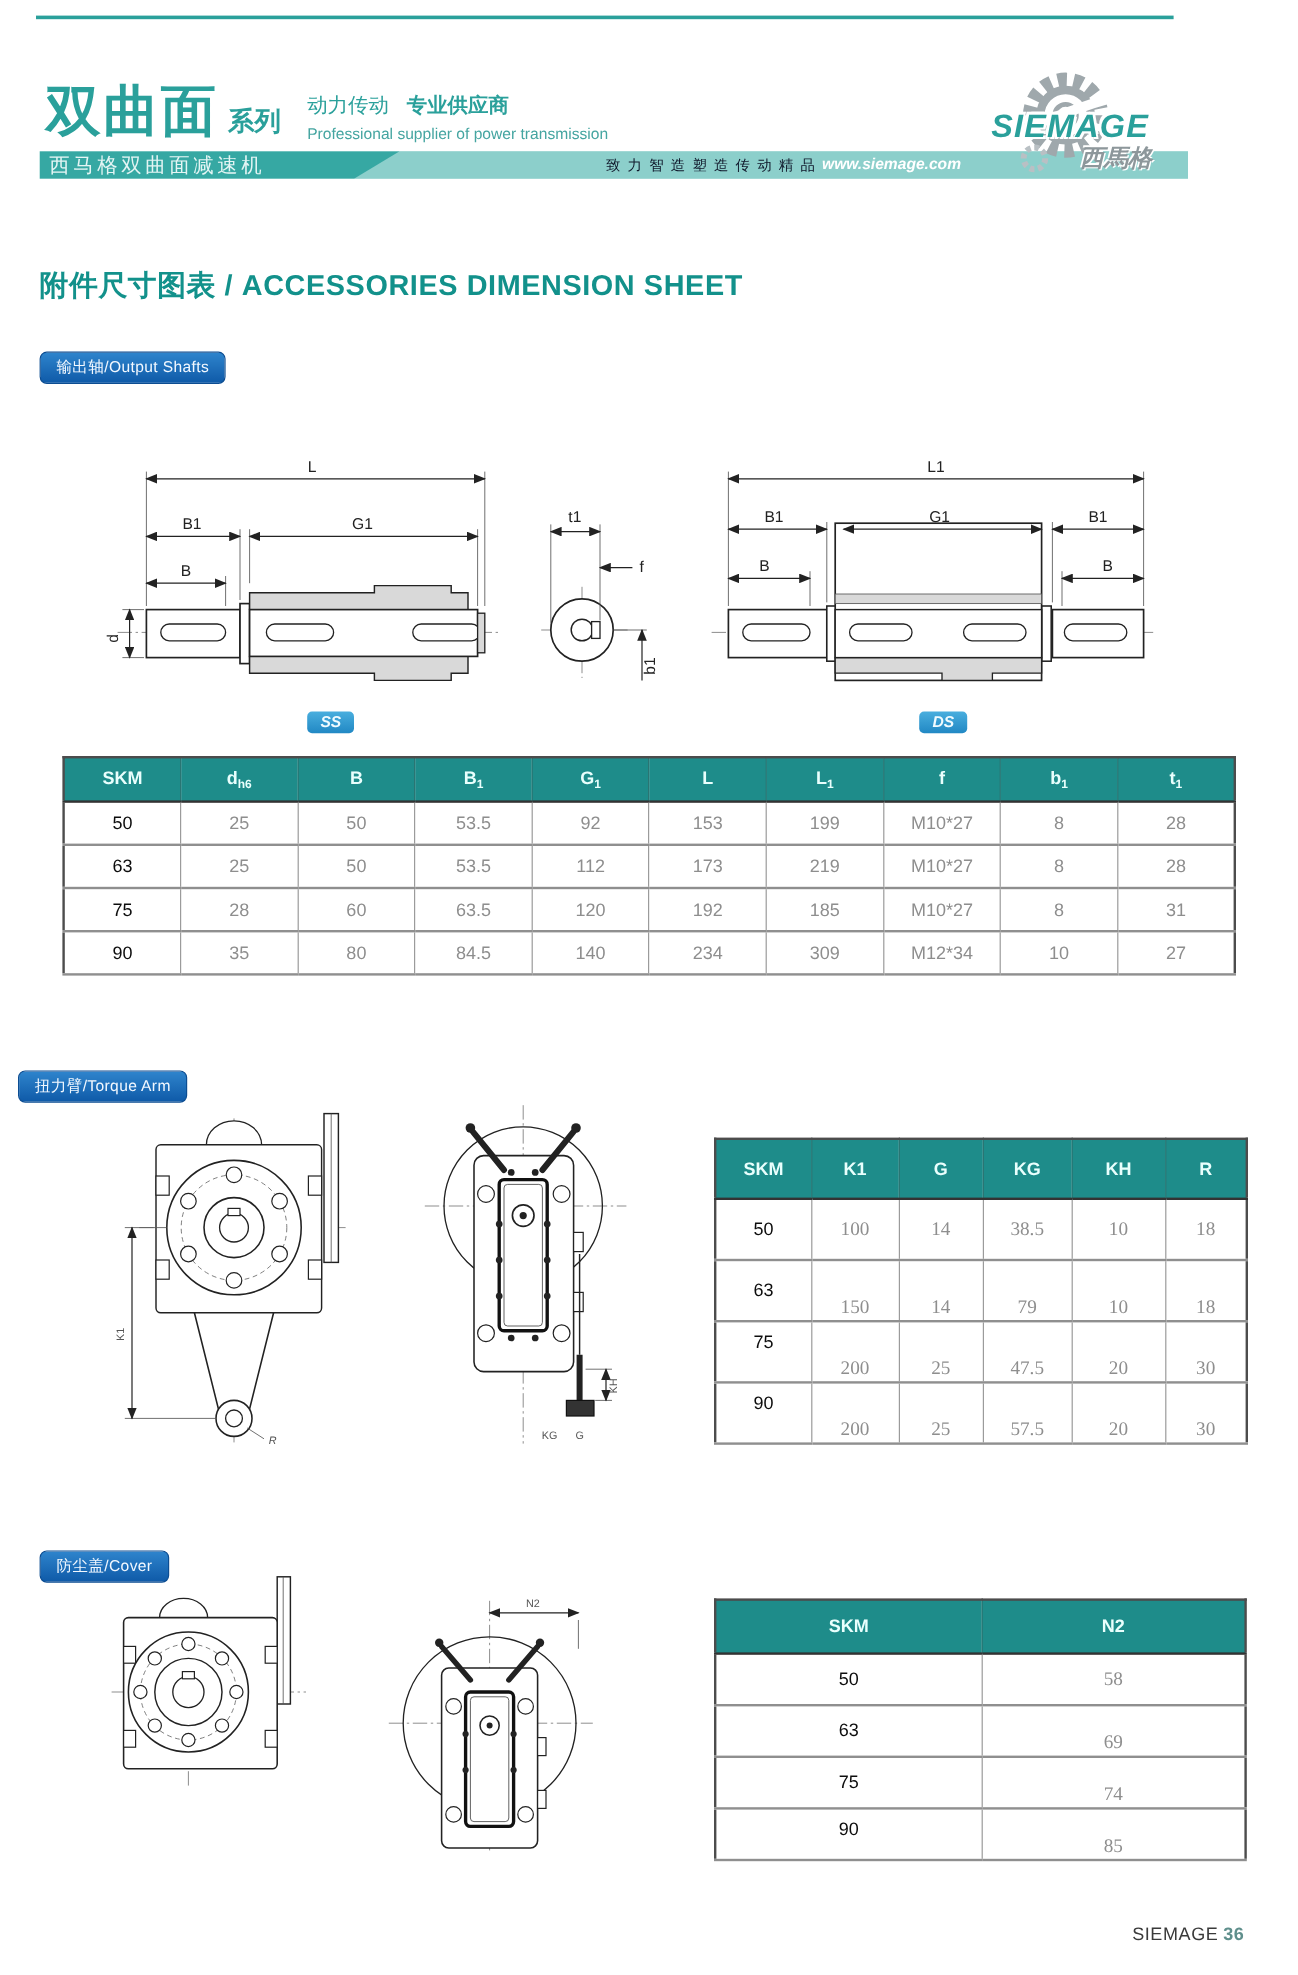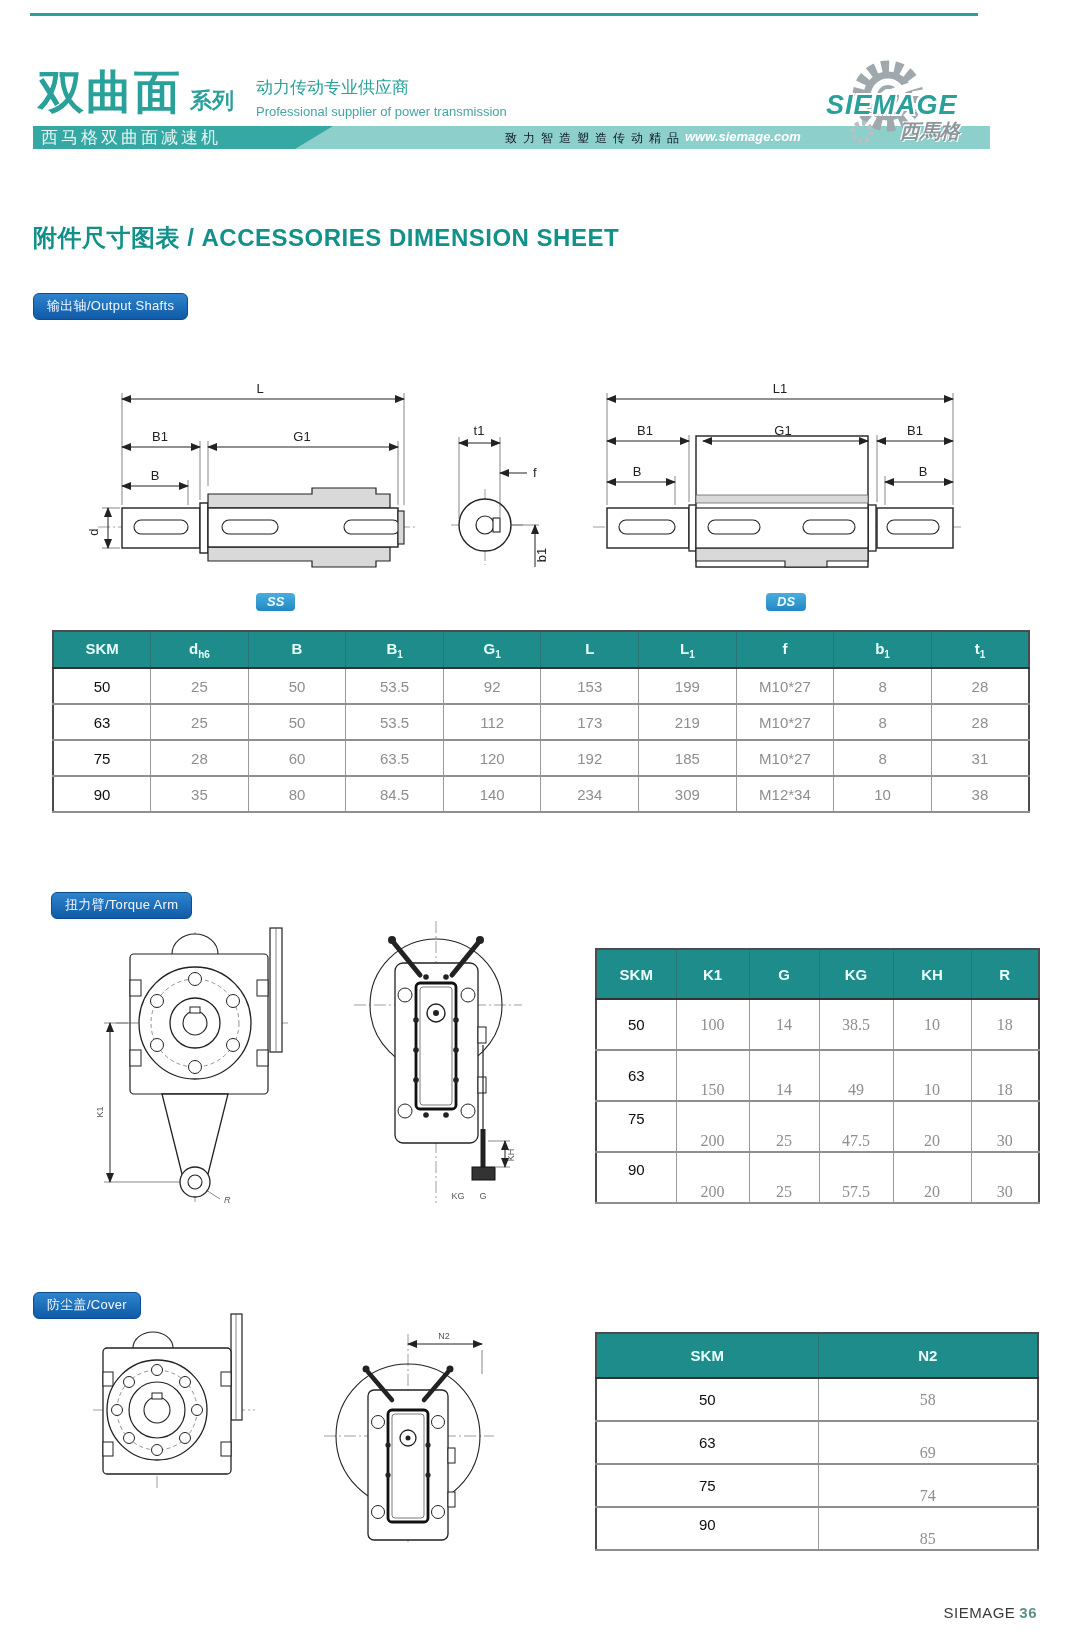--- a/index.html
+++ b/index.html
@@ -26,21 +26,21 @@
   .banner{position:absolute;left:33px;top:126px;width:957px;height:23px;}
   .banner-light{position:absolute;left:0;top:0;width:100%;height:100%;background:var(--banner-light);}
   .banner-dark{position:absolute;left:0;top:0;width:300px;height:100%;background:var(--banner-dark);
     clip-path:polygon(0 0,100% 0,calc(100% - 38px) 100%,0 100%);
     color:#e4f5f4;font-family:"Liberation Serif",serif;font-size:17px;letter-spacing:3px;
     line-height:23px;padding-left:8px;}
   .slogan{position:absolute;left:472px;top:4px;font-size:12px;letter-spacing:6px;color:#0f172a;}
   .site{position:absolute;left:652px;top:3px;font-size:13px;font-weight:bold;font-style:italic;color:#ffffff;}
   .supplier{position:absolute;left:256px;top:76px;color:var(--teal-mid);}
   .supplier-cn{font-size:17px;}
-  .supplier-cn b{font-weight:normal;}
+  .supplier-cn b{font-weight:bold;padding-left:15px;}
   .supplier-en{font-size:13px;color:#45a5a1;margin-top:5px;}
   .logo{position:absolute;left:826px;top:48px;width:180px;height:105px;}
   .logo svg{position:absolute;left:10px;top:2px;}
   .logo-text{position:absolute;left:0;top:42px;font-size:27px;font-weight:bold;font-style:italic;
     letter-spacing:1px;color:var(--teal-mid);
     text-shadow:2px 2px 0 #fff,-2px -2px 0 #fff,2px -2px 0 #fff,-2px 2px 0 #fff;}
   .logo-cn{position:absolute;left:74px;top:70px;font-size:20px;font-weight:bold;font-style:italic;
     font-family:Liberation Serif, serif;color:#8d979b;
     text-shadow:1px 1px 0 #fff,-1px -1px 0 #fff;}
 
@@ -275,26 +275,26 @@
     <tr>
       <td class="skm">90</td>
       <td class="val">35</td>
       <td class="val">80</td>
       <td class="val">84.5</td>
       <td class="val">140</td>
       <td class="val">234</td>
       <td class="val">309</td>
       <td class="val">M12*34</td>
       <td class="val">10</td>
-      <td class="val">38</td>
+      <td class="val">27</td>
     </tr>
   </tbody>
 </table>
 
-<div class="badge" style="left:51px;top:892px;text-align:right;">扭力臂/Torque Arm</div>
+<div class="badge" style="left:15px;top:892px;text-align:right;">扭力臂/Torque Arm</div>
 
 <svg class="drw" style="left:90px;top:920px;" width="230" height="285" viewBox="0 0 230 285">
   <defs>
     <marker id="m4" markerWidth="10" markerHeight="8" refX="9" refY="4" orient="auto-start-reverse">
       <path d="M0,0 L10,4 L0,8 Z" fill="#222"></path>
     </marker>
   </defs>
   <line class="cl" x1="105" y1="12" x2="105" y2="282"></line>
   <line class="cl" x1="26" y1="103" x2="200" y2="103"></line>
   <rect class="pt" x="180" y="8" width="12" height="124" stroke-width="1.2"></rect>
@@ -397,21 +397,21 @@
       <td class="val">100</td>
       <td class="val">14</td>
       <td class="val">38.5</td>
       <td class="val">10</td>
       <td class="val">18</td>
     </tr>
     <tr>
       <td class="skm">63</td>
       <td class="val low">150</td>
       <td class="val low">14</td>
-      <td class="val low">49</td>
+      <td class="val low">79</td>
       <td class="val low">10</td>
       <td class="val low">18</td>
     </tr>
     <tr>
       <td class="skm" style="vertical-align:top;padding-top:8px;">75</td>
       <td class="val low">200</td>
       <td class="val low">25</td>
       <td class="val low">47.5</td>
       <td class="val low">20</td>
       <td class="val low">30</td>

